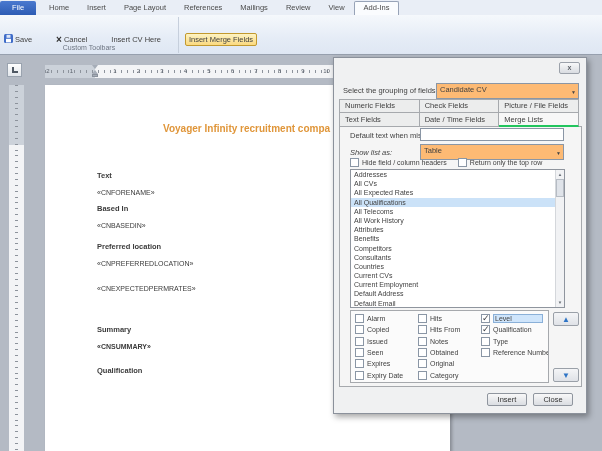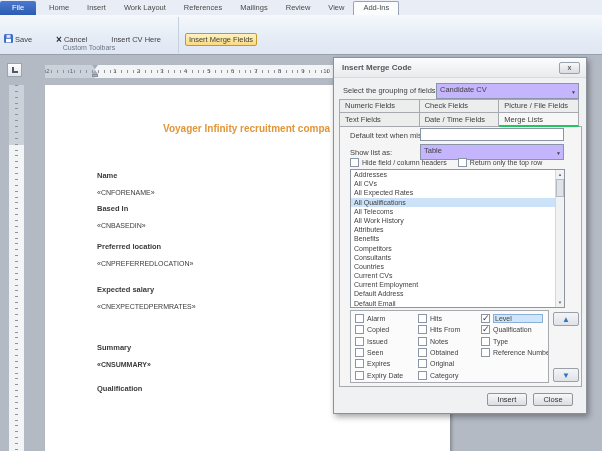--- a/index.html
+++ b/index.html
@@ -58,38 +58,38 @@
   
   .dialog { position:absolute; left:333px; top:57px; width:254px; height:357px;
     background:#f0f1f2; border:1px solid #8b919b; box-shadow:2px 3px 6px rgba(0,0,0,.35); z-index:10; }
   .dtitle { position:absolute; left:0; top:0; right:0; height:20px;
     background:linear-gradient(#fbfcfd,#e9ebee); border-bottom:1px solid #d7dade;
     font-weight:bold; font-size:8px; color:#55585c; line-height:20px; padding-left:8px; }
   .dclose { position:absolute; right:6px; top:4px; width:21px; height:12px;
     background:linear-gradient(#f7f8f9,#d9dce1); border:1px solid #9ba1aa; border-radius:2px;
     font-size:7px; font-weight:bold; color:#5d6269; text-align:center; line-height:10px; }
   .grow-label { position:absolute; left:9px; top:28px; }
-  .combo { position:absolute; background:#c4b5fd; border:1px solid #8a96a5; font-size:7.5px;
+  .combo { position:absolute; background:#fdba74; border:1px solid #8a96a5; font-size:7.5px;
     line-height:11px; padding:0 10px 0 3px; height:16px; white-space:nowrap; overflow:hidden; }
   .combo .arr { position:absolute; right:2px; top:3px; font-size:5px; color:#444; }
   .combo.grouping { left:102px; top:25px; width:143px; }
   .dtabs { position:absolute; left:5px; top:41px; width:240px; }
   .trow { display:flex; }
   .dtab { height:13px; line-height:12px; background:#eceded; border:1px solid #a6a9ad;
     border-left:none; padding-left:5px; font-size:7.5px; flex:1; white-space:nowrap; overflow:hidden; }
   .trow .dtab:first-child { border-left:1px solid #a6a9ad; }
   .trow.r1 .dtab { border-bottom:none; }
   .trow.r2 .dtab { height:15px; line-height:14px; }
   .trow.r2 .dtab.active { background:#f7f7f7; border-bottom:2px solid #22c55e; position:relative; z-index:3; }
   .dpanel { position:absolute; left:5px; top:68px; width:243px; height:261px;
     background:#f5f5f5; border:1px solid #a6a9ad; z-index:1; }
   .lbl-default { position:absolute; left:10px; top:4px; }
   .input-default { position:absolute; left:80px; top:1px; width:144px; height:13px;
     background:#fff; border:1px solid #8a96a5; font-size:7.5px; padding:0 2px; font-family:inherit; }
-  .lbl-show { position:absolute; left:10px; top:21px; }
+  .lbl-show { position:absolute; left:10px; top:21px;font-style:italic; }
   .combo.show { left:80px; top:17px; width:144px; }
   .opt-row { position:absolute; left:10px; top:31px; display:flex; gap:11px; }
   .opt { display:flex; align-items:center; gap:3px; white-space:nowrap; }
   .cbox { width:9px; height:9px; background:#fff; border:1px solid #8a96a5; flex:none;
     font-size:9px; line-height:7px; color:#3d4046; text-align:center; overflow:visible; }
   .listbox { position:absolute; left:10px; top:42px; width:215px; height:139px;
     background:#fff; border:1px solid #8f959e; overflow:hidden; }
   .litem { height:9.2px; line-height:9.3px; padding-left:3px; font-size:7px; white-space:nowrap; }
   .litem.sel { background:#cbe2f8; }
   .lscroll { position:absolute; right:0; top:0; width:9px; height:100%; background:#f1f2f4; border-left:1px solid #d4d7db; }
@@ -111,21 +111,21 @@
     font-size:7.5px; text-align:center; line-height:11px; color:#333; }
   .dbtn.insert { left:153px; } .dbtn.closeb { left:199px; }
 </style>
 </head>
 <body>
 
 <div class="tabbar">
     <div class="rtab file">File</div>
     <div class="rtab">Home</div>
     <div class="rtab">Insert</div>
-    <div class="rtab">Work Layout</div>
+    <div class="rtab">Page Layout</div>
     <div class="rtab">References</div>
     <div class="rtab">Mailings</div>
     <div class="rtab">Review</div>
     <div class="rtab">View</div>
     <div class="rtab active">Add-Ins</div>
   </div>
 
 <div class="ribbon">
   <div class="qtools">
     <div class="tool">
@@ -178,47 +178,45 @@
   </div>
 <div class="vruler">
   <div class="active-zone"></div>
   <div class="ticks"></div>
 </div>
 
 <div class="page">
   <div class="doc-title">Voyager Infinity recruitment compa</div>
   <div class="fields">
       <div class="fblock">
-        <div class="flabel">Name</div>
+        <div class="flabel">Text</div>
         <div class="fvalue">«CNFORENAME»</div>
       </div>
       <div class="fblock">
         <div class="flabel">Based In</div>
         <div class="fvalue">«CNBASEDIN»</div>
       </div>
       <div class="fblock">
         <div class="flabel">Preferred location</div>
         <div class="fvalue">«CNPREFERREDLOCATION»</div>
       </div>
       <div class="fblock">
-        <div class="flabel">Expected salary</div>
         <div class="fvalue">«CNEXPECTEDPERMRATES»</div>
       </div>
       <div class="fblock">
         <div class="flabel">Summary</div>
         <div class="fvalue bold">«CNSUMMARY»</div>
       </div>
       <div class="fblock">
         <div class="flabel">Qualification</div>
       </div>
     </div>
 </div>
 
 <div class="dialog">
-  <div class="dtitle">Insert Merge Code</div>
   <div class="dclose">x</div>
 
   <div class="grow-label">Select the grouping of fields to use:</div>
   <div class="combo grouping">
     <span>Candidate CV</span>
     <span class="arr">▼</span>
   </div>
 
   <div class="dtabs">
     <div class="trow r1">

